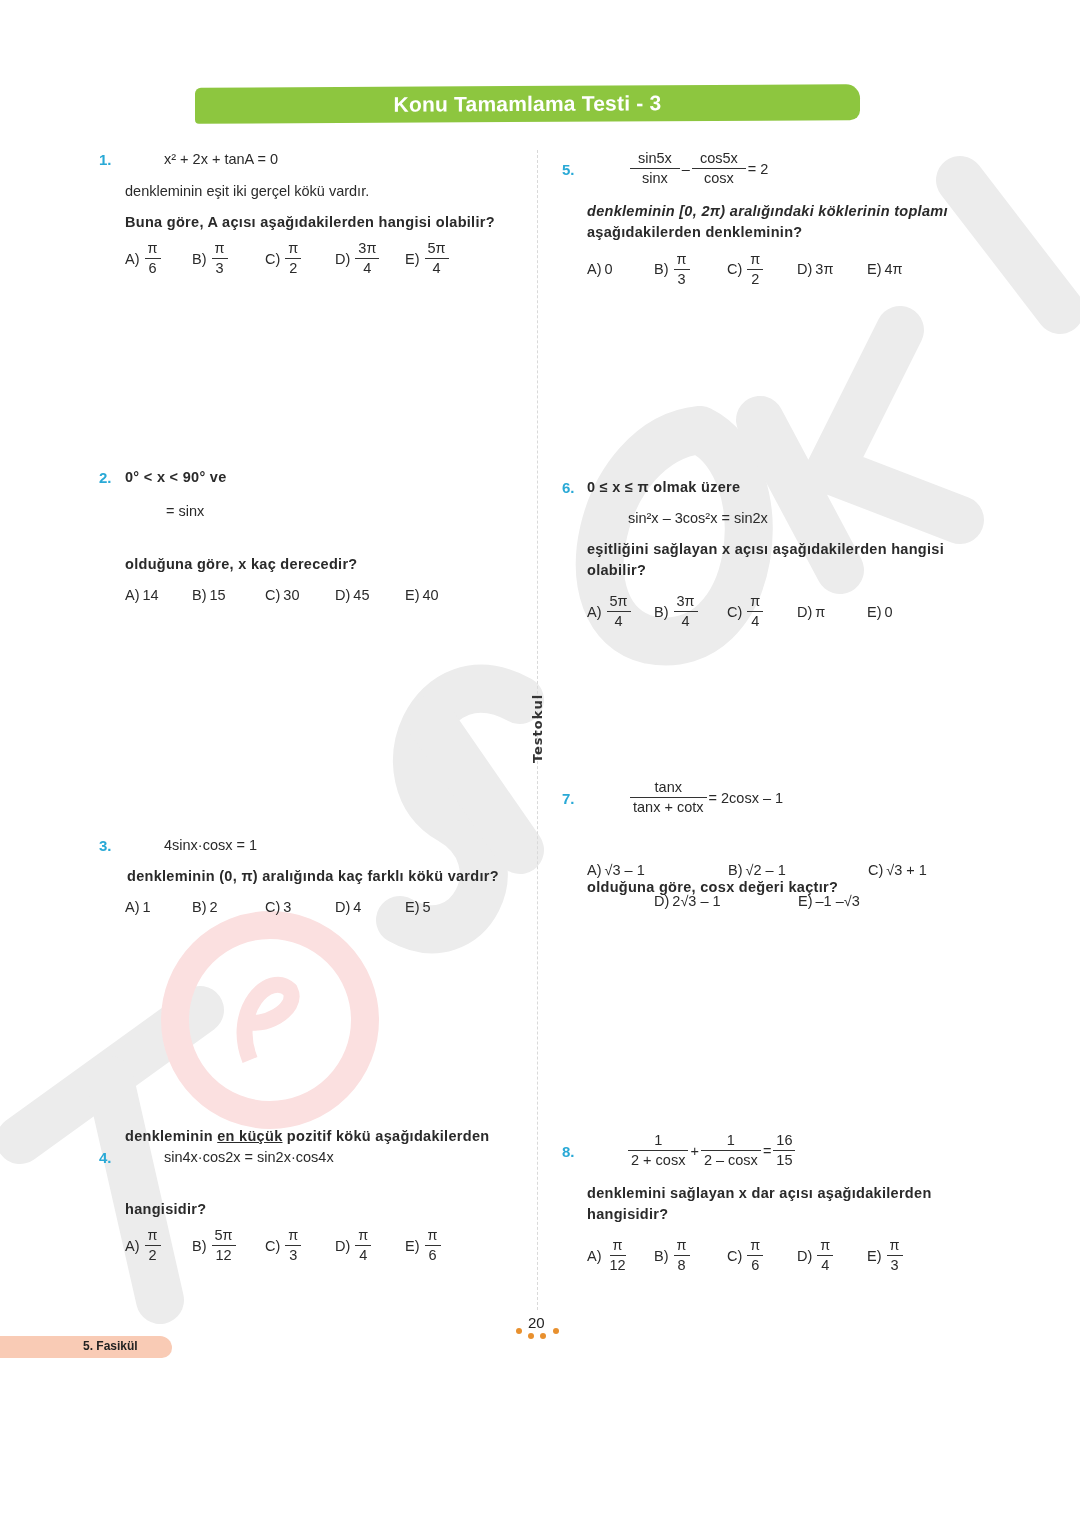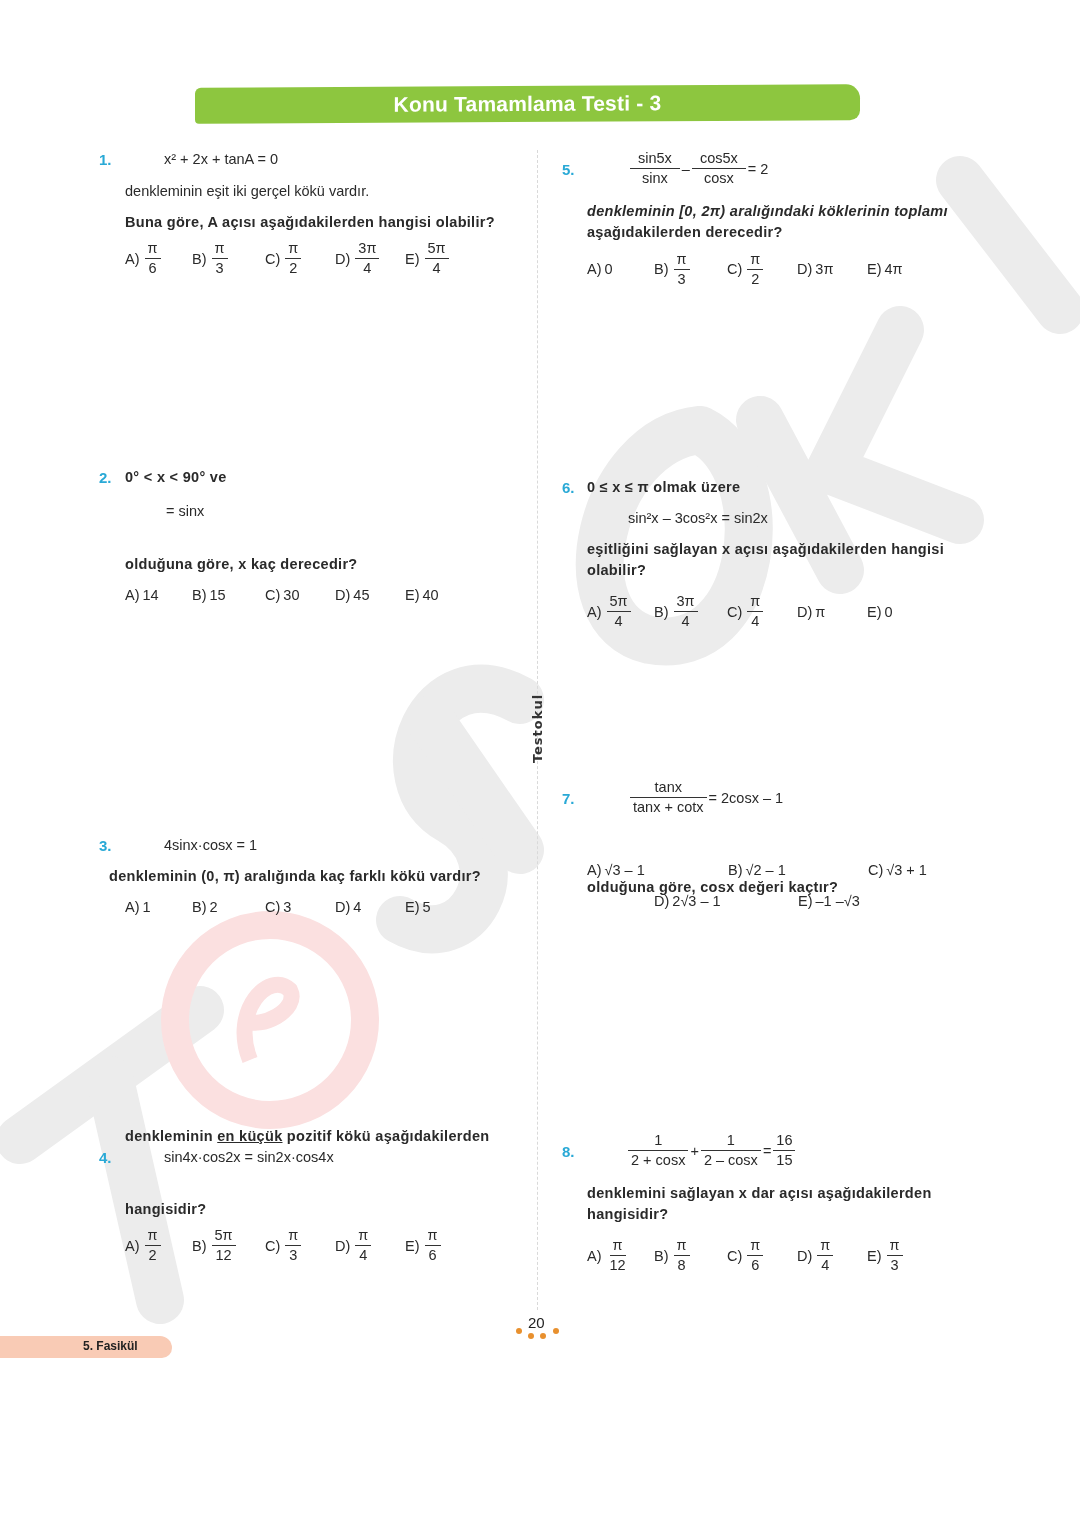--- a/index.html
+++ b/index.html
@@ -143,21 +143,21 @@
     <div class="opt">
         <span class="lbl">E)</span>
         <span>40</span>
       </div>
   </div>
 </div>
 
 <div class="q" style="left:0;top:0;">
   <span class="qnum" style="left:99px;top:837px;">3.</span>
   <span class="line" style="left:164px;top:837px;">4sinx·cosx = 1</span>
-  <span class="line bold" style="left:109px;top:868px;">denkleminin (0, π) aralığında kaç farklı kökü vardır?</span>
+  <span class="line bold" style="left:127px;top:868px;">denkleminin (0, π) aralığında kaç farklı kökü vardır?</span>
   <div class="opts" style="left:125px;top:899px;">
     <div class="opt" style="width:67px">
         <span class="lbl">A)</span>
         <span>1</span>
       </div>
     <div class="opt" style="width:73px">
         <span class="lbl">B)</span>
         <span>2</span>
       </div>
     <div class="opt" style="width:70px">
@@ -227,21 +227,21 @@
         <span class="den">sinx</span>
       </span>
     <span>–</span>
     <span class="frac">
         <span class="num" style="padding:0 8px 1px">cos5x</span>
         <span class="den">cosx</span>
       </span>
     <span>= 2</span>
   </div>
   <span class="line bold" style="left:587px;top:203px;font-style:italic;">denkleminin [0, 2π) aralığındaki köklerinin toplamı</span>
-  <span class="line bold" style="left:587px;top:224px;">aşağıdakilerden derecedir?</span>
+  <span class="line bold" style="left:587px;top:224px;">aşağıdakilerden denkleminin?</span>
   <div class="opts" style="left:587px;top:250px;">
     <div class="opt" style="width:67px;height:38px">
         <span class="lbl">A)</span>
         <span>0</span>
       </div>
     <div class="opt" style="width:73px">
         <span class="lbl">B)</span>
         <span class="frac">
           <span class="num">π</span>
           <span class="den">3</span>

